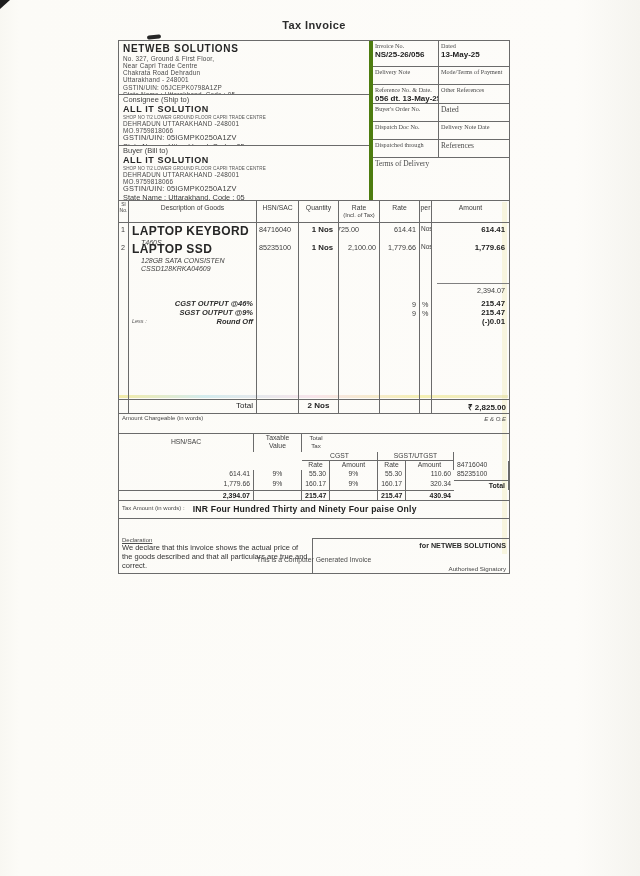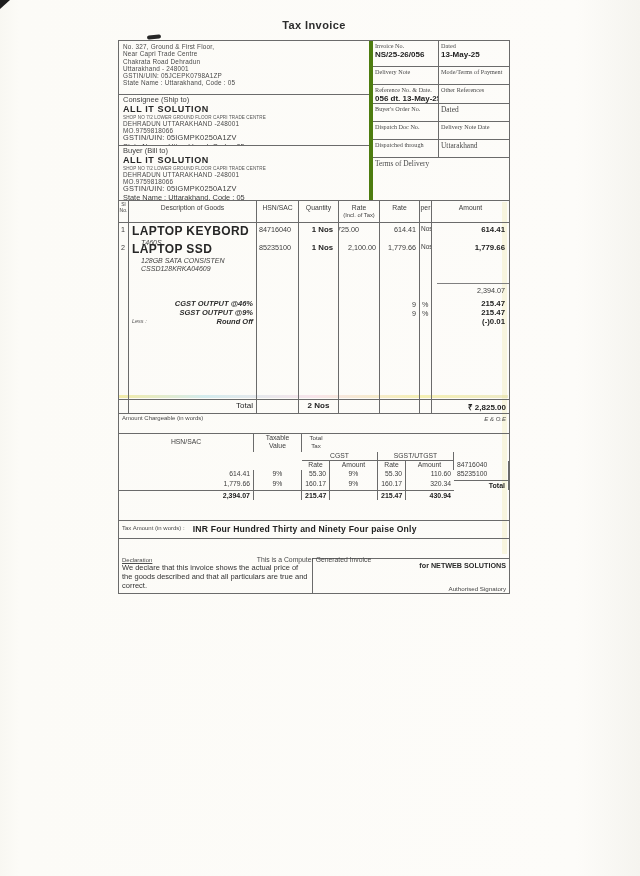--- a/index.html
+++ b/index.html
@@ -80,21 +80,21 @@
   .ttd { border-right:1px solid #6b6b6b; padding:0 3px; color:#3c3c3c; overflow:hidden; line-height:1.25; }
   .ttd.lastcol { border-right:none; }
   .ttd.r { text-align:right; }
   .ttd.c { text-align:center; }
   .ttt { border-right:1px solid #6b6b6b; border-top:1px solid #6b6b6b; font-weight:bold; color:#222;
     padding:0 3px; text-align:right; font-size:7px; line-height:1.3; overflow:hidden; }
   .ttt.lastcol { border-right:none; }
 
   
   .taxwords { height:19px; border-top:1px solid #6b6b6b; border-bottom:1px solid #6b6b6b;
-    display:flex; gap:8px; padding:2px 3px; align-items:flex-start;margin-top:20px; }
+    display:flex; gap:8px; padding:2px 3px; align-items:flex-start; }
   .taxwords .small-lbl { margin-top:2px; white-space:nowrap; }
   .gap { height:17px; }
   .bottom { height:37px; position:relative; }
   .decl { position:absolute; left:3px; top:1px; width:186px; }
   .decl-head { font-size:6px; text-decoration:underline; color:#4a4a4a; }
   .decl-text { font-size:7.5px; line-height:1.2; color:#333; }
   .sigbox { position:absolute; right:0; top:2px; width:197px; height:35px;
     border-left:1px solid #6b6b6b; border-top:1px solid #6b6b6b; }
   .sig-for { font-size:7.2px; font-weight:bold; text-align:right; padding:2px 3px 0 0; color:#2a2a2a; }
   .sig-label { position:absolute; bottom:1px; right:3px; font-size:6.2px; color:#444; }
@@ -117,20 +117,21 @@
 <div class="streak-h"></div>
 <div class="streak-v"></div>
 
 <div class="page-title">Tax Invoice</div>
 
 <div class="doc">
 
   <div class="header">
     <div>
       <div class="seller">
+        <div class="co-name">NETWEB SOLUTIONS</div>
         <div class="addr">No. 327, Ground &amp; First Floor,</div>
         <div class="addr">Near Capri Trade Centre</div>
         <div class="addr">Chakrata Road Dehradun</div>
         <div class="addr">Uttarakhand - 248001</div>
         <div class="addr">GSTIN/UIN: 05JCEPK0798A1ZP</div>
         <div class="addr">State Name :  Uttarakhand, Code : 05</div>
       </div>
       <div class="party">
         <div class="party-heading">Consignee (Ship to)</div>
         <div class="party-name">ALL IT SOLUTION</div>
@@ -182,21 +183,21 @@
       <div class="mcell">
         <div class="mlabel">Dispatch Doc No.</div>
       </div>
       <div class="mcell bl">
         <div class="mlabel">Delivery Note Date</div>
       </div>
       <div class="mcell">
         <div class="mlabel">Dispatched through</div>
       </div>
       <div class="mcell bl">
-        <div class="mlabel big">Uttarakhand</div>
+        <div class="mlabel big">References</div>
       </div>
       <div class="mcell span2">
         <div class="mlabel big">Terms of Delivery</div>
       </div>
     </div>
   </div>
 
   <div class="itable">
 
     <div class="ith sl-h">

